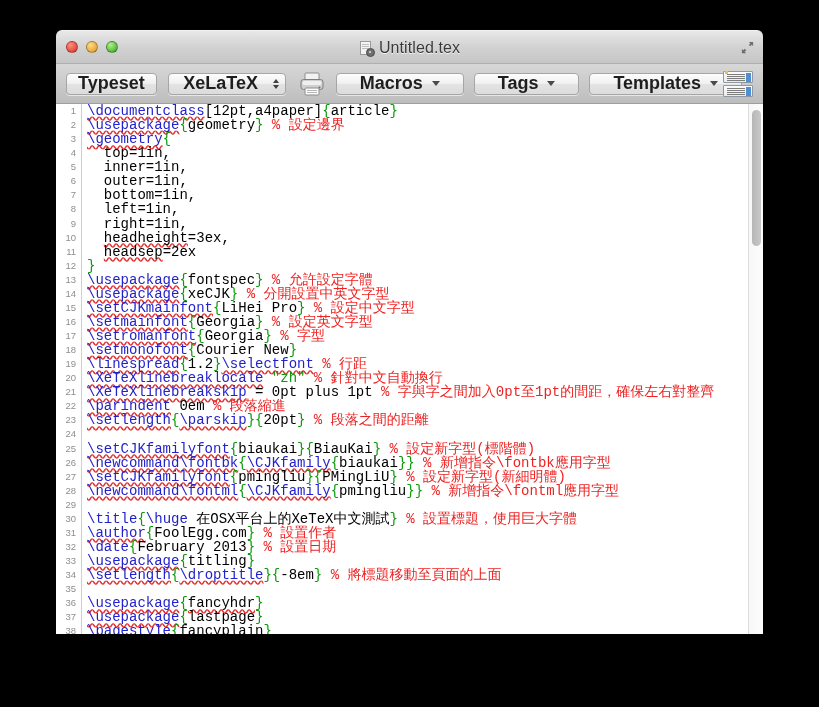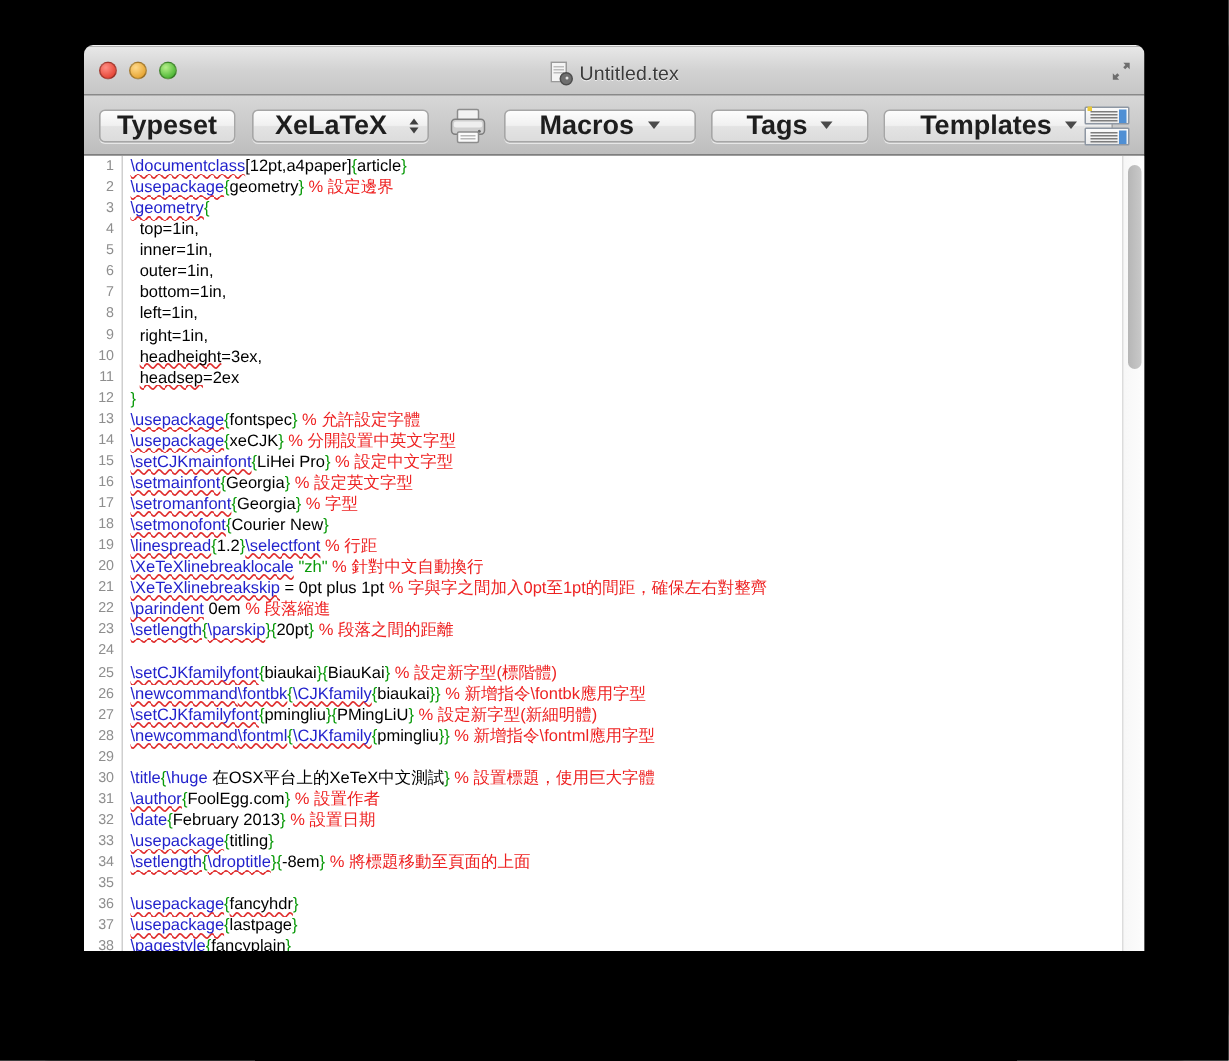--- a/index.html
+++ b/index.html
@@ -99,21 +99,21 @@
   }
   #doc-icon .gear::after {
     content: "";
     position: absolute;
     left: 2.5px; top: 2.5px;
     width: 2px; height: 2px;
     border-radius: 50%;
     background: #e3e3e3;
   }
   #window-title {
-    font-size: 13px;
+    font-size: 16px;
     color: #3a3a3a;
     text-shadow: 0 1px 0 rgba(255,255,255,0.75);
     letter-spacing: 0.1px;
   }
 
   #expand-icon {
     position: absolute;
     right: 8px; top: 9px;
     width: 15px; height: 15px;
     cursor: pointer;
@@ -259,22 +259,22 @@
   #code {
     position: absolute;
     left: 27px; top: 0; right: 16px; bottom: 0;
     padding-left: 4px;
     overflow: hidden;
     box-sizing: border-box;
   }
   .code-line {
     height: 14.07px;
     line-height: 14.07px;
-    font-family: Liberation Sans, sans-serif;
-    font-size: 11px;
+    font-family: Liberation Mono, monospace;
+    font-size: 14px;
     white-space: pre;
     color: #000000;
   }
 
   
   .t-cmd  { color: #2222cc; }
   .t-cmd-s{ color: #2222cc; text-decoration: underline wavy #e03030; text-decoration-skip-ink: none; }
   .t-br   { color: #0a9a0a; }
   .t-txt  { color: #000000; }
   .t-cmt  { color: #ee2222; text-align: center; }

